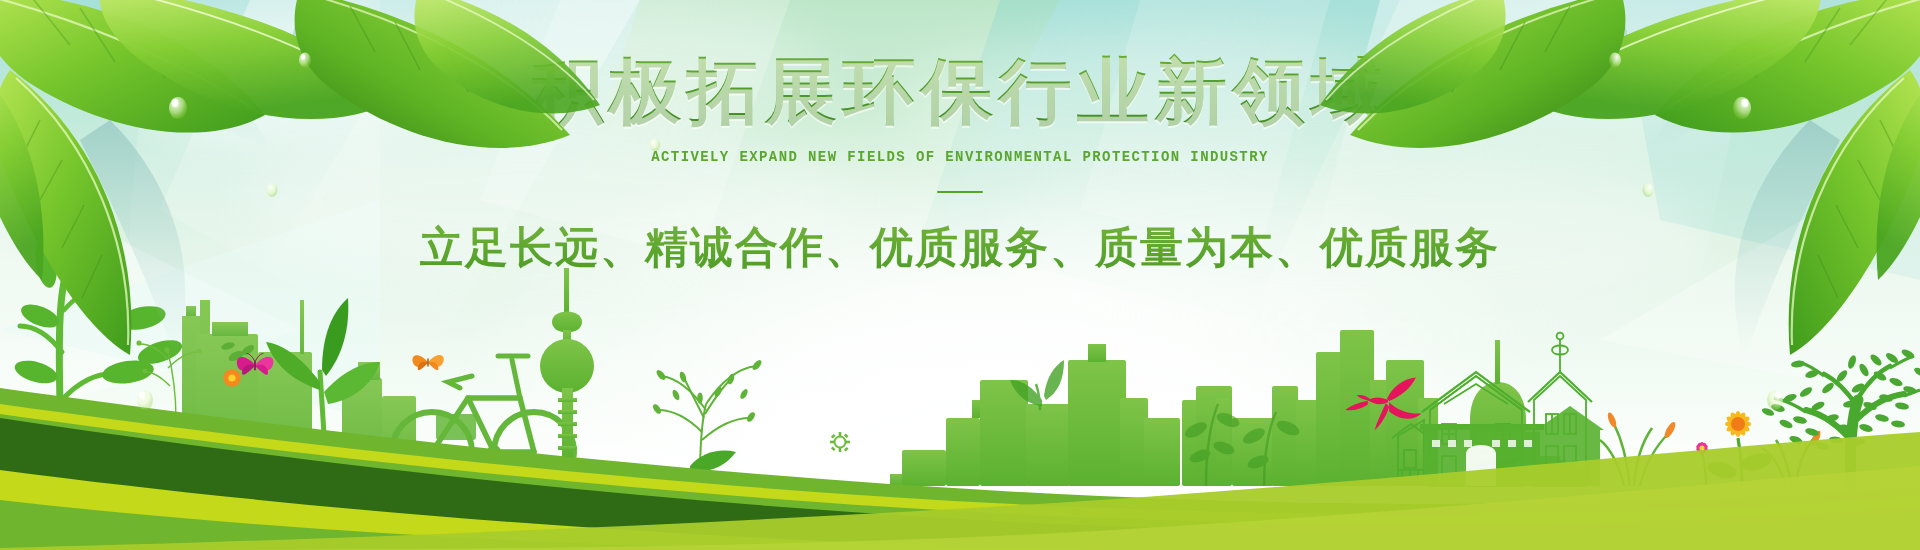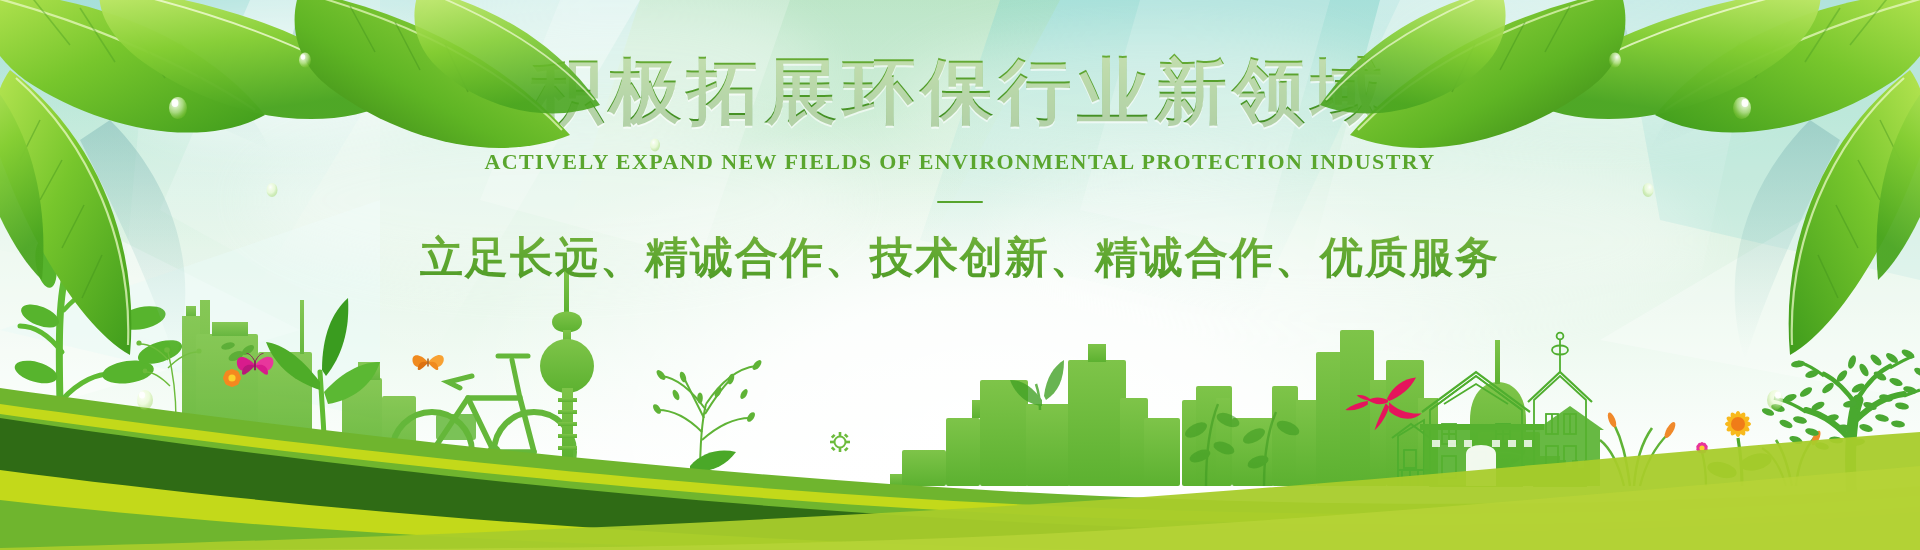--- a/index.html
+++ b/index.html
@@ -53,22 +53,22 @@
     color: #52a12b;
     line-height: 1.08;
     margin: 0;
     text-shadow: 0 2px 0 rgba(255,255,255,0.6);
     background: linear-gradient(to bottom, #6aad36 0%, #4d9a28 55%, #3f8a22 100%);
     -webkit-background-clip: text;
     background-clip: text;
     -webkit-text-fill-color: transparent;
   }
   .sub-title-en {
-    font-family: Liberation Serif, serif;
-    font-size: 22px;
+    font-family: Liberation Mono, monospace;
+    font-size: 14px;
     font-weight: 700;
     letter-spacing: 1.4px;
     color: #5aa62e;
     margin: 19px 0 0 0;
     white-space: nowrap;
   }
   .divider {
     width: 46px;
     height: 2.5px;
     background: #56a42c;
@@ -228,21 +228,21 @@
       <ellipse cx="145" cy="400" rx="8" ry="10" fill="url(#drop)"></ellipse>
       <ellipse cx="142" cy="395" rx="3" ry="3.6" fill="#ffffff" opacity="0.9"></ellipse>
       <ellipse cx="272" cy="190" rx="5.5" ry="7" fill="url(#drop)"></ellipse>
     </g>
   </svg>
 
   <div class="textblock">
     <h1 class="main-title">积极拓展环保行业新领域</h1>
     <p class="sub-title-en">ACTIVELY EXPAND NEW FIELDS OF ENVIRONMENTAL PROTECTION INDUSTRY</p>
     <div class="divider"></div>
-    <p class="slogan">立足长远、精诚合作、技术创新、精诚合作、优质服务</p>
+    <p class="slogan">立足长远、精诚合作、优质服务、质量为本、优质服务</p>
   </div>
 
   <svg class="layer" style="z-index:20;" viewBox="0 0 1920 550">
     <defs>
       <linearGradient id="skylineGrad" x1="0" y1="0" x2="0" y2="1">
         <stop offset="0%" stop-color="#7ec449"></stop>
         <stop offset="100%" stop-color="#5cb130"></stop>
       </linearGradient>
       <linearGradient id="skylineLight" x1="0" y1="0" x2="0" y2="1">
         <stop offset="0%" stop-color="#9fd274"></stop>

